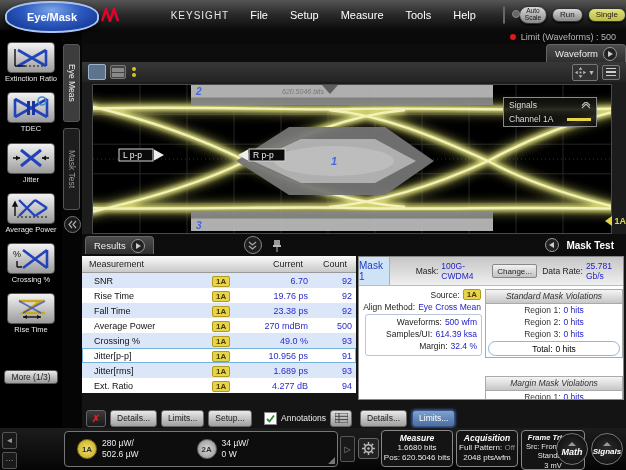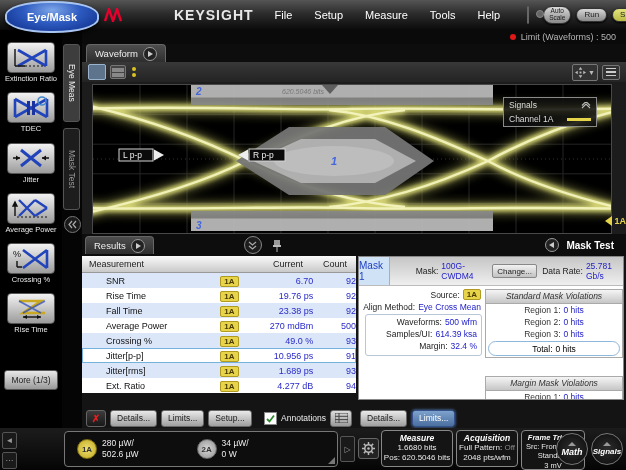--- a/index.html
+++ b/index.html
@@ -1,36 +1,36 @@
 <!DOCTYPE html>
 <html><head>
 <meta charset="utf-8">
 <style>
   html,body{margin:0;padding:0;}
   body{width:626px;height:470px;position:relative;background:#000;font-family:"Liberation Sans",sans-serif;overflow:hidden;-webkit-font-smoothing:antialiased;}
-  .abs{position:absolute;}
+  .abs{position:absolute;justify-content:flex-end;}
   
   .titlebar{left:0;top:0;width:626px;height:30px;background:linear-gradient(#555 0%,#2c2c2c 45%,#0a0a0a 100%);display:flex;align-items:center;}
   .eyemask-btn{position:absolute;left:5px;top:1px;width:90px;height:28px;border-radius:45px/14px;background:radial-gradient(ellipse at 50% 25%,#7da6e8 0%,#2d5ac0 45%,#0c2b85 100%);border:2px solid #a8c4f0;color:#fff;font-weight:bold;font-size:11px;display:flex;align-items:center;justify-content:center;box-shadow:0 2px 4px rgba(0,0,0,.8);z-index:5;}
   .brand{display:flex;align-items:center;gap:4px;margin-left:104px;}
-  .brand-text{color:#e8e8e8;font-size:14px;font-weight:bold;letter-spacing:1px;padding-left:48px;}
+  .brand-text{color:#e8e8e8;font-size:10px;font-weight:normal;letter-spacing:1px;padding-left:48px;}
   .menus{display:flex;margin-left:10px;}
   .menu-item{color:#fff;font-size:11px;padding:0 11px;line-height:30px;}
   .cam-btn{width:24px;height:16px;background:#3a3a3a;border:1px solid #666;border-radius:3px;margin-left:16px;position:relative;}
   .cam-btn:after{content:"";position:absolute;left:8px;top:3px;width:8px;height:8px;border-radius:50%;background:#666;border:1px solid #888;box-sizing:border-box;}
   .pillgroup{display:flex;align-items:center;gap:5px;margin-left:14px;}
   .pill{border-radius:9px;border:1px solid #333;background:linear-gradient(#d8d8d8,#8a8a8a);color:#1a1a1a;font-size:8px;text-align:center;padding:2px 7px;line-height:1.05;box-shadow:0 1px 2px #000;}
   .pill.two{font-size:6.5px;padding:1px 5px;}
   .pill.active{background:linear-gradient(#e4e47e,#b9ba44);}
   
   .limit-row{left:82px;top:30px;width:544px;height:14px;background:#0a0a0a;display:flex;align-items:center;justify-content:flex-end;padding-right:10px;box-sizing:border-box;gap:5px;}
   .limit-dot{width:6px;height:6px;border-radius:50%;background:#e01818;}
   .limit-text{color:#b5b5b5;font-size:9px;}
   
-  .sidebar{left:0;top:30px;width:62px;height:398px;background:#000;display:flex;flex-direction:column;align-items:center;padding-top:12px;box-sizing:border-box;}
+  .sidebar{left:0;top:30px;width:62px;height:354px;background:#000;display:flex;flex-direction:column;align-items:center;padding-top:12px;box-sizing:border-box;}
   .side-item{display:flex;flex-direction:column;align-items:center;margin-bottom:9px;}
   .side-icon{width:46px;height:29px;border-radius:4px;background:linear-gradient(#f2f2f2,#9c9c9c);border:1px solid #555;display:flex;align-items:center;justify-content:center;}
   .side-label{color:#e8e8e8;font-size:7.5px;margin-top:2px;text-align:center;line-height:1.1;}
   .more-btn{margin-top:26px;width:52px;height:18px;border-radius:3px;background:linear-gradient(#e8e8e8,#9a9a9a);border:1px solid #555;color:#222;font-size:8.5px;display:flex;align-items:center;justify-content:center;}
   
   .tabstrip{left:62px;top:30px;width:20px;height:398px;background:#050505;}
   .vtab{position:absolute;left:1px;width:17px;border:1px solid #555;border-radius:3px;color:#ccc;font-size:8.5px;writing-mode:vertical-rl;display:flex;align-items:center;justify-content:center;padding:8px 0;box-sizing:border-box;}
   .vtab.active{background:#3d3d3d;color:#eee;}
   .vtab.idle{background:#1d1d1d;color:#999;}
   .collapse-btn{position:absolute;left:2px;top:186px;width:15px;height:15px;border-radius:50%;border:1px solid #777;background:#1a1a1a;display:flex;align-items:center;justify-content:center;}
@@ -67,21 +67,21 @@
   .mid-icons{display:flex;align-items:center;gap:10px;margin-left:90px;}
   .circle-btn{width:16px;height:16px;border-radius:50%;border:1px solid #888;background:#1d1d1d;display:flex;align-items:center;justify-content:center;}
   .masktest-head{margin-left:auto;display:flex;align-items:center;gap:7px;padding-right:12px;}
   .masktest-title{color:#fff;font-size:10px;font-weight:bold;}
   
   .results-panel{left:82px;top:256px;width:274px;height:172px;background:#141414;}
   .thead{display:flex;height:16px;background:linear-gradient(#fafafa,#c9c9c9);border-bottom:1px solid #999;font-size:9px;color:#222;align-items:center;}
   .trow{display:flex;height:15px;align-items:center;font-size:9px;background:#fff;}
   .trow.alt{background:#dbe7f8;}
   .trow.sel{background:#fff;outline:1px solid #74b2dc;outline-offset:-1px;}
-  .c-name{width:118px;padding-left:24px;color:#111;}
+  .c-name{width:118px;padding-left:12px;color:#111;}
   .c-badge{width:34px;}
   .badge{background:#e8d44a;color:#4a3c00;font-size:8px;font-weight:bold;padding:0 3px;border-radius:2px;border:1px solid #b09a20;}
   .c-cur{width:62px;text-align:right;color:#2a2ac8;}
   .c-cnt{width:44px;text-align:right;color:#2a2ac8;}
   .h-name{width:118px;padding-left:7px;}
   .h-cur{width:96px;text-align:right;}
   .h-cnt{width:44px;text-align:right;}
   .res-footer{position:absolute;left:0;bottom:0;width:274px;height:20px;background:#141414;display:flex;align-items:center;gap:4px;padding:0 4px;box-sizing:border-box;}
   .gbtn{height:15px;border-radius:3px;border:1px solid #666;background:linear-gradient(#e9e9e9,#9f9f9f);color:#1a1a1a;font-size:8.5px;display:flex;align-items:center;padding:0 6px;}
   .xbtn{width:18px;height:15px;border-radius:3px;border:1px solid #666;background:linear-gradient(#3c3c3c,#181818);color:#e02020;font-weight:bold;font-size:10px;display:flex;align-items:center;justify-content:center;}

